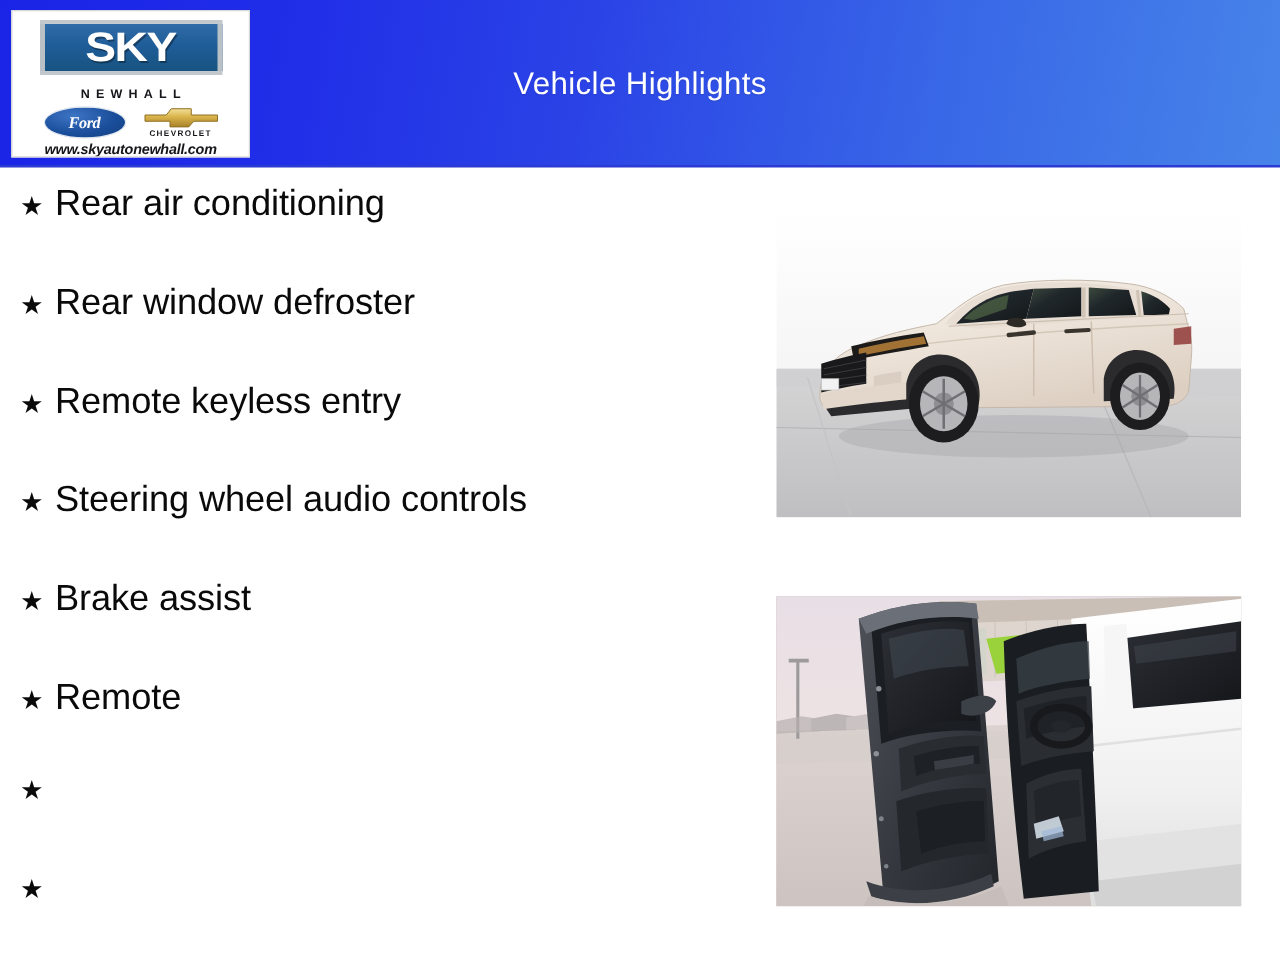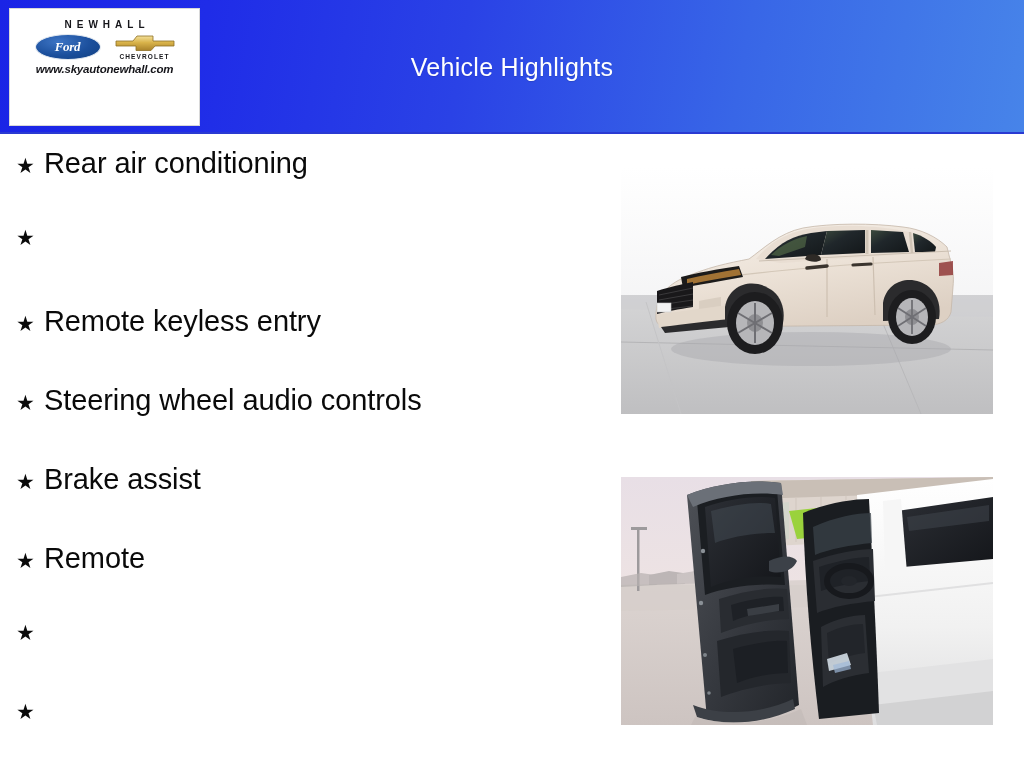--- a/index.html
+++ b/index.html
@@ -91,20 +91,23 @@
 </head>
 <body>
 
 <div class="slide">
 
   <div class="header">
     <div class="header-title">Vehicle Highlights</div>
   </div>
 
   <div class="logo-box">
+    <div class="sky-plate">
+      <span class="sky-word">SKY</span>
+    </div>
     <div class="newhall">NEWHALL</div>
 
     <div class="brand-row">
       <div class="ford-oval">
         <span class="ford-text">Ford</span>
       </div>
       <div class="chev-wrap">
         <svg class="chev-bowtie" viewBox="0 0 120 36">
           <defs>
             <linearGradient id="gold" x1="0" y1="0" x2="0" y2="1">
@@ -124,20 +127,21 @@
 
   <div class="features">
 
     <div class="feature-row">
       <span class="star-icon">★</span>
       <span class="feature-label">Rear air conditioning</span>
     </div>
 
     <div class="feature-row">
       <span class="star-icon">★</span>
+      <span class="feature-label">Rear window defroster</span>
     </div>
 
     <div class="feature-row">
       <span class="star-icon">★</span>
       <span class="feature-label">Remote keyless entry</span>
     </div>
 
     <div class="feature-row">
       <span class="star-icon">★</span>
       <span class="feature-label">Steering wheel audio controls</span>

